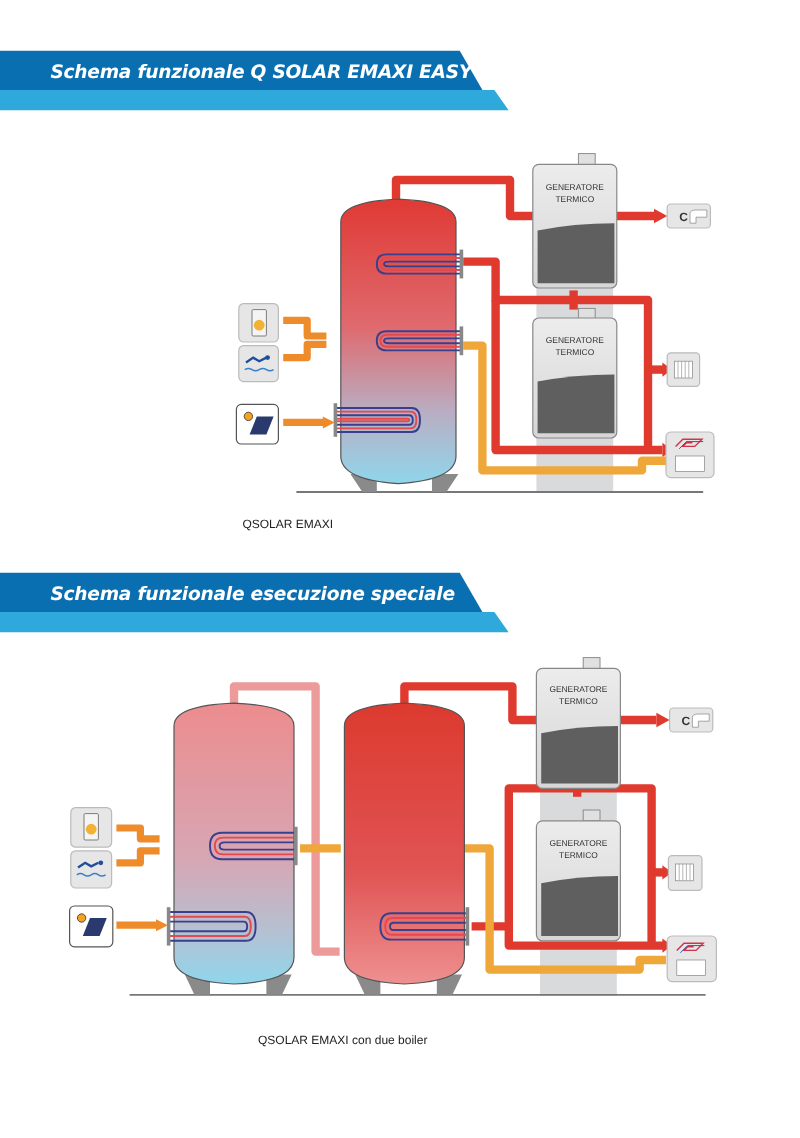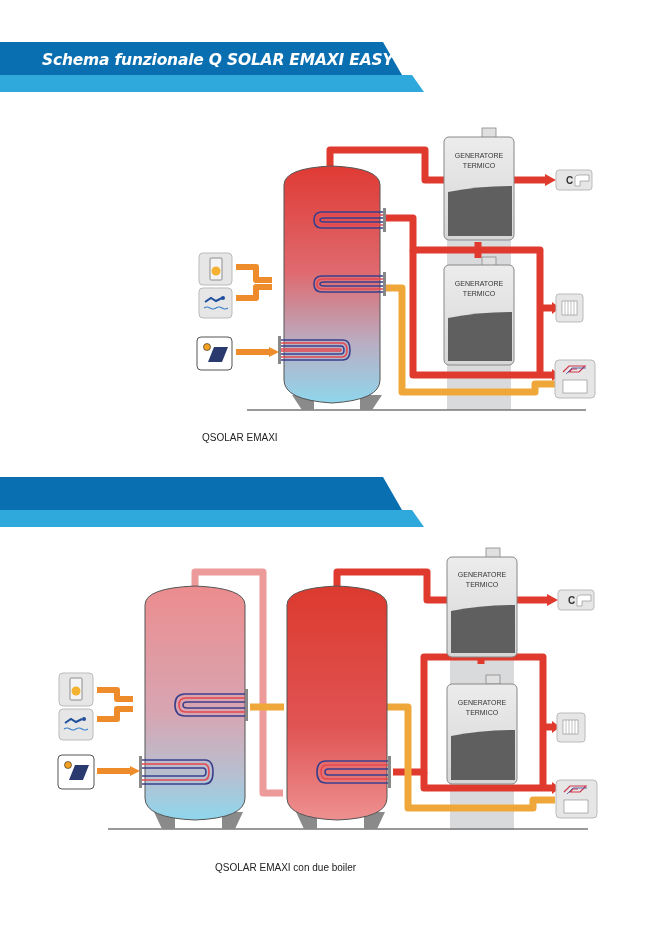--- a/index.html
+++ b/index.html
@@ -137,20 +137,21 @@
   </g>
 </svg>
 
 <div class="caption" style="left:202px;top:432px;text-align:right;">QSOLAR EMAXI</div>
 
 <div class="banner" style="top:477px;">
   <svg width="430" height="50">
     <polygon points="0,0 383,0 402,33 0,33" fill="#0a6fb0"></polygon>
     <polygon points="0,33 412,33 424,50 0,50" fill="#2fa9dc"></polygon>
   </svg>
+  <div class="banner-title">Schema funzionale esecuzione speciale</div>
 </div>
 
 <svg class="diagram" style="top:530px;" width="667" height="320" viewBox="0 530 667 320">
   <defs>
     <linearGradient id="tankGradA" x1="0" y1="0" x2="0" y2="1">
       <stop offset="0" stop-color="#ec8c8e"></stop>
       <stop offset="0.55" stop-color="#d7a6b3"></stop>
       <stop offset="0.8" stop-color="#b7bfd0"></stop>
       <stop offset="1" stop-color="#8fd6ec"></stop>
     </linearGradient>

